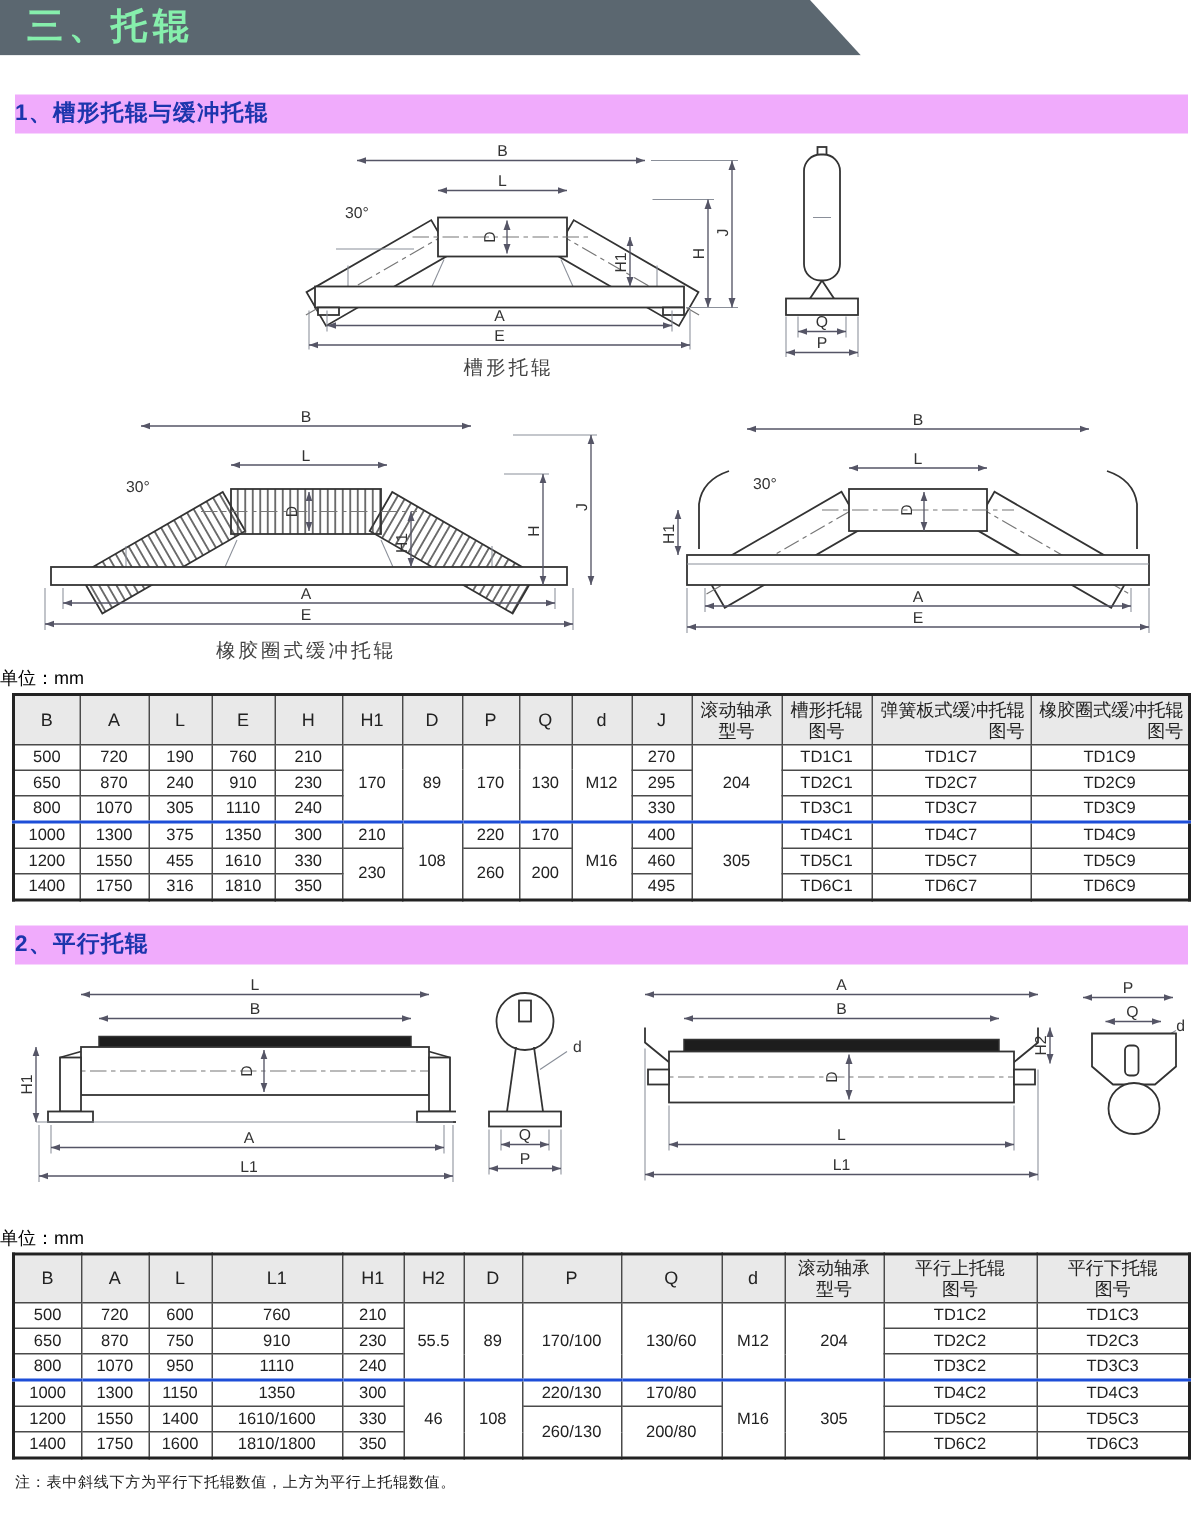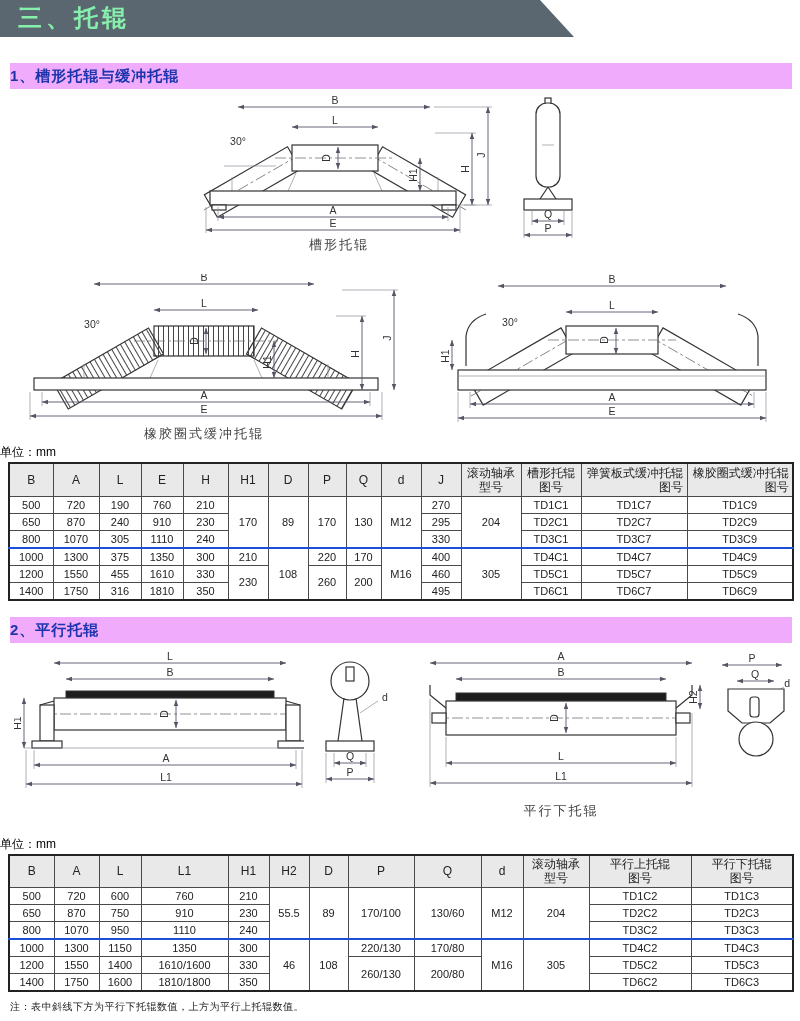--- a/index.html
+++ b/index.html
@@ -425,21 +425,20 @@
       <text transform="rotate(-90 142 67)" x="142" y="67" text-anchor="middle">D</text>
       <line class="xl" x1="30" y1="86" x2="30" y2="116"></line>
         <line class="xl" x1="260" y1="86" x2="260" y2="116"></line>
       <line class="dl" x1="30" y1="112" x2="260" y2="112" marker-start="url(#m7)" marker-end="url(#m7)"></line>
       <text x="145" y="109" text-anchor="middle">L</text>
       <line class="xl" x1="14" y1="48" x2="14" y2="136"></line>
         <line class="xl" x1="276" y1="62" x2="276" y2="136"></line>
       <line class="dl" x1="14" y1="132" x2="276" y2="132" marker-start="url(#m7)" marker-end="url(#m7)"></line>
       <text x="145" y="129" text-anchor="middle">L1</text>
     </svg>
-    <div class="caption">平行下托辊</div>
   </div>
   <svg class="sgap2" width="80" height="150" viewBox="0 0 80 150">
     <defs>
         <marker id="m8" markerWidth="8" markerHeight="8" refX="7" refY="3" orient="auto-start-reverse">
           <path d="M0,0.4 L7,3 L0,5.6 Z" fill="#556"></path>
         </marker>
       </defs>
     <line class="dl" x1="10" y1="14" x2="70" y2="14" marker-start="url(#m8)" marker-end="url(#m8)"></line>
     <text x="40" y="11" text-anchor="middle">P</text>
     <line class="dl" x1="25" y1="30" x2="62" y2="30" marker-start="url(#m8)" marker-end="url(#m8)"></line>

